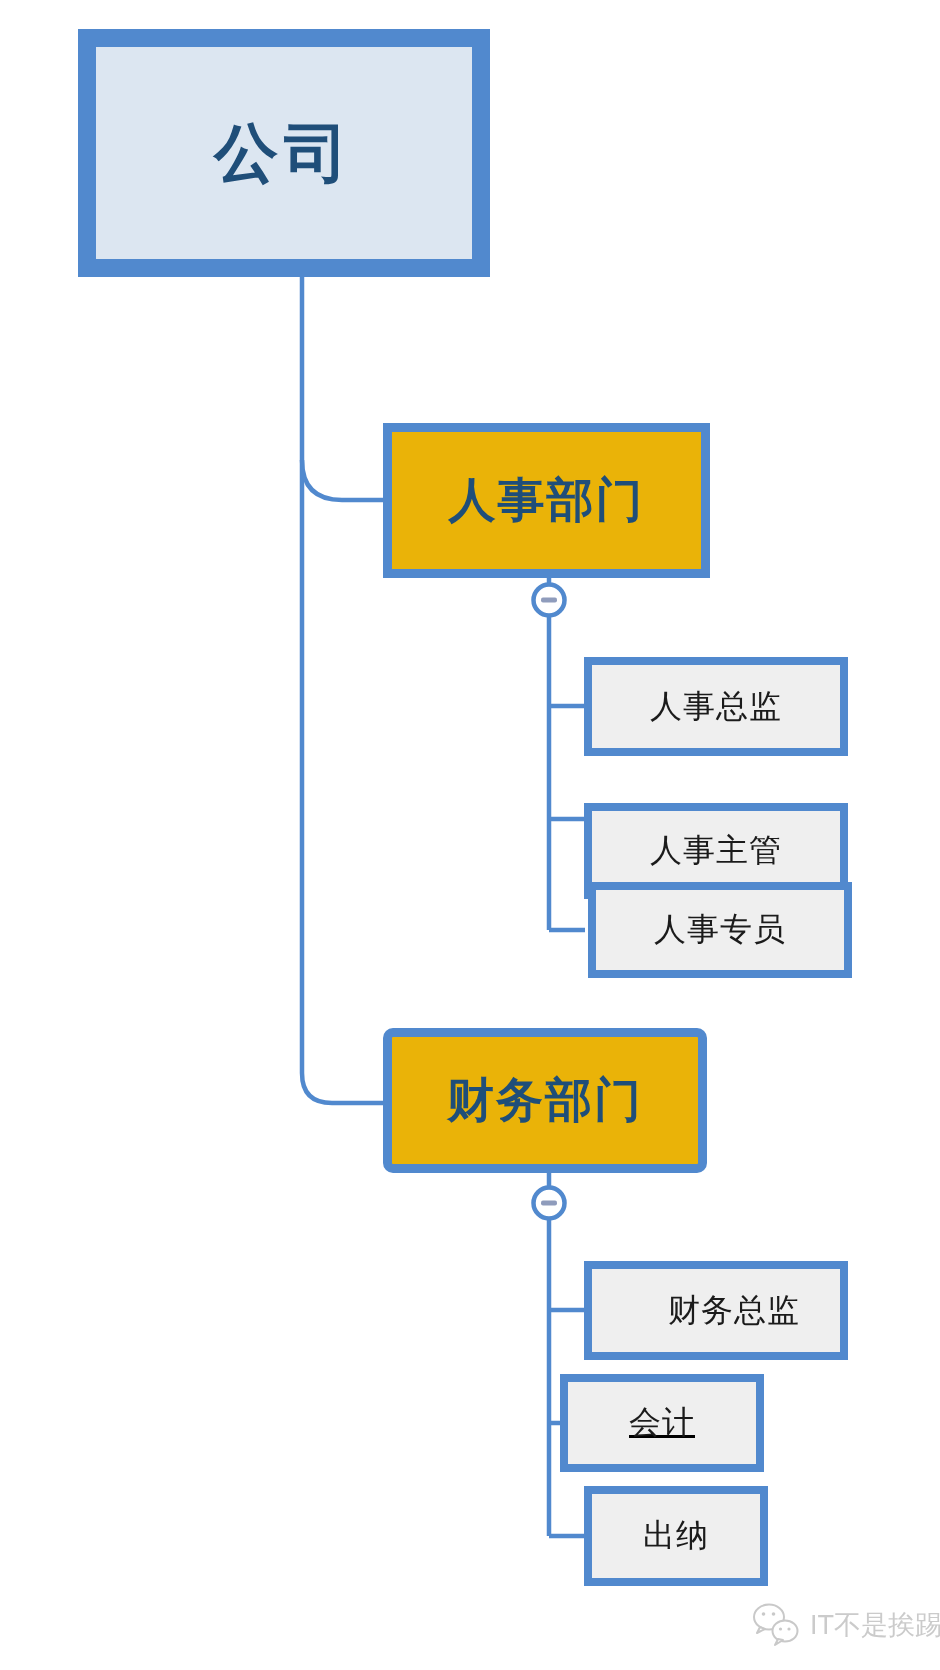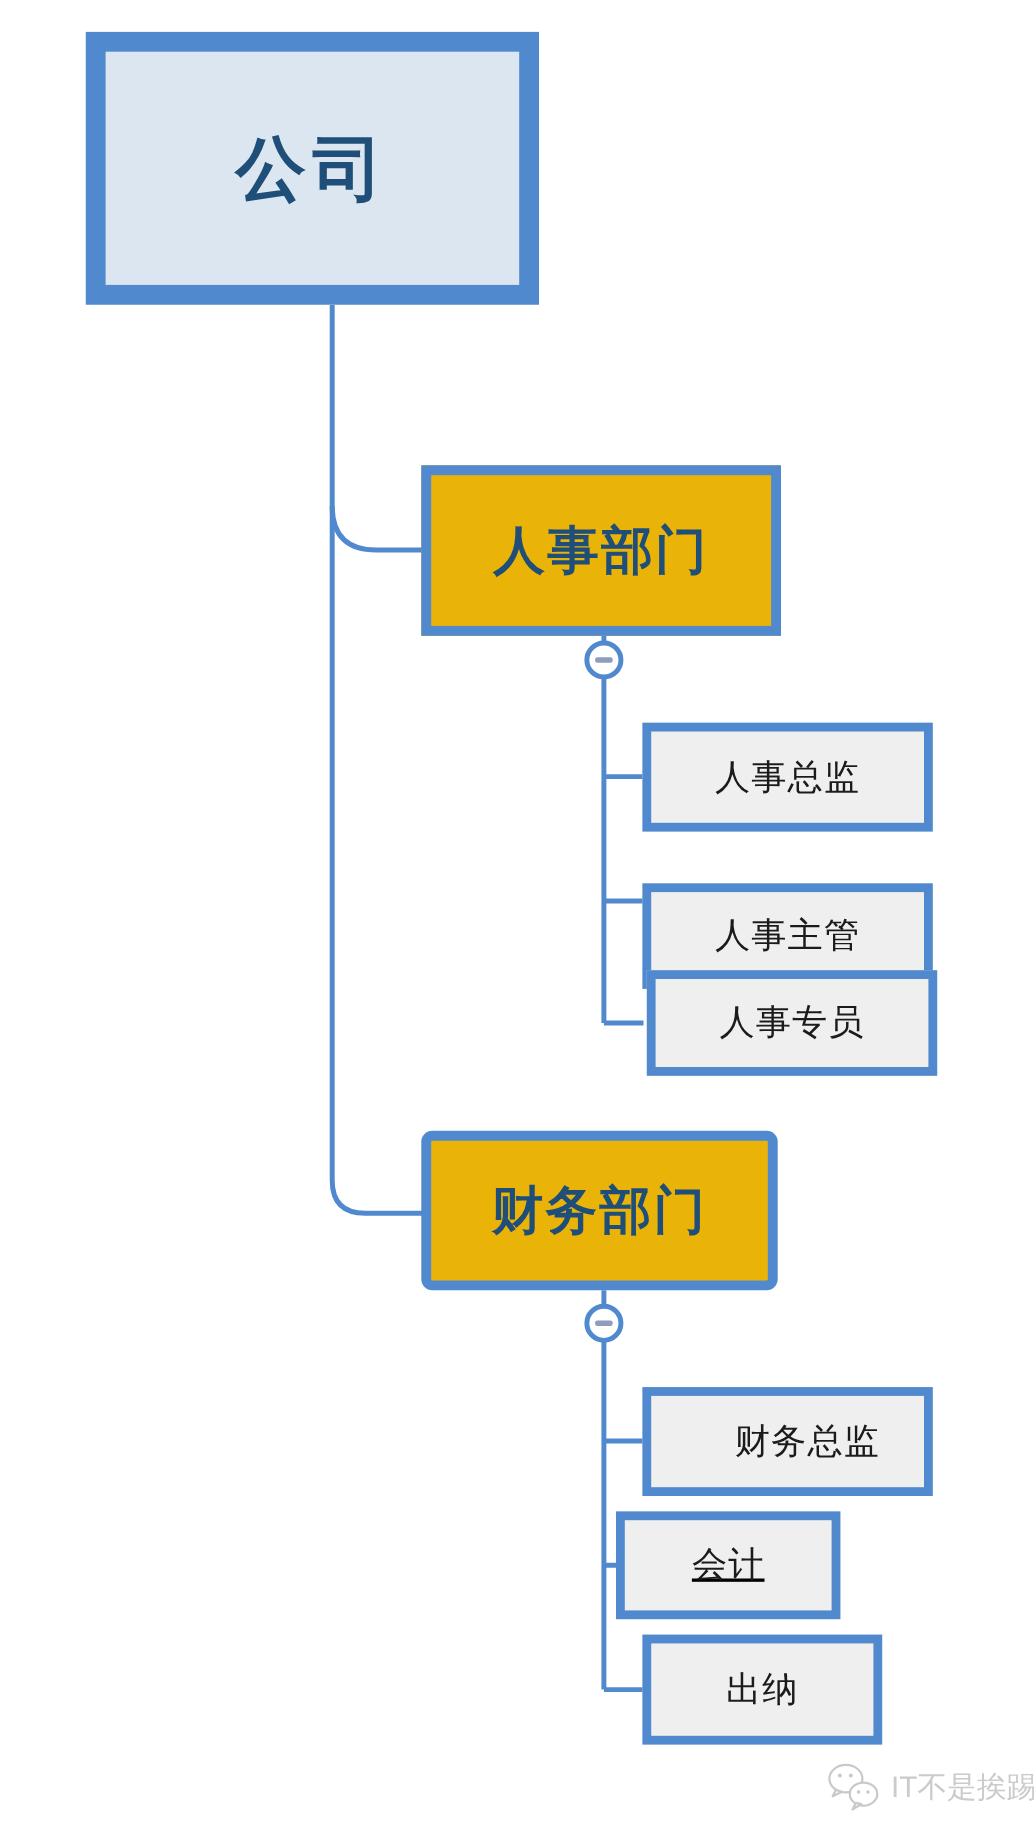--- a/index.html
+++ b/index.html
@@ -13,21 +13,21 @@
   .node-dept .lbl{font-size:47px;font-weight:600;color:#1F4E79;letter-spacing:2px;}
   .node-hr{left:383px;top:423px;width:327px;height:155px;}
   .node-fin{left:383px;top:1028px;width:324px;height:145px;border-radius:10px;}
   .node-sub{border:8px solid #5189CE;background:#EFEFEF;}
   .node-sub .lbl{font-size:32px;font-weight:500;color:#1B1B1B;letter-spacing:1px;}
   .sub-hr1{left:584px;top:657px;width:264px;height:99px;}
   .sub-hr2{left:584px;top:803px;width:264px;height:96px;text-align:right;}
   .sub-hr3{left:588px;top:882px;width:264px;height:96px;}
   .sub-fin1{left:584px;top:1261px;width:264px;height:99px;padding-left:36px;}
   .sub-fin2{left:560px;top:1374px;width:204px;height:98px;text-decoration:underline;}
-  .sub-fin3{left:584px;top:1486px;width:218px;height:100px;}
+  .sub-fin3{left:584px;top:1486px;width:184px;height:100px;}
   .watermark{position:absolute;left:750px;top:1602px;display:flex;align-items:center;gap:8px;}
   .watermark .wm-text{font-size:27px;color:#CBCBCB;font-weight:500;white-space:nowrap;
     text-shadow:1px 1px 0 #ffffff;}
 </style>
 </head>
 <body>
 
 <div class="canvas">
 
   <svg class="wires" width="940" height="1670" viewBox="0 0 940 1670">

